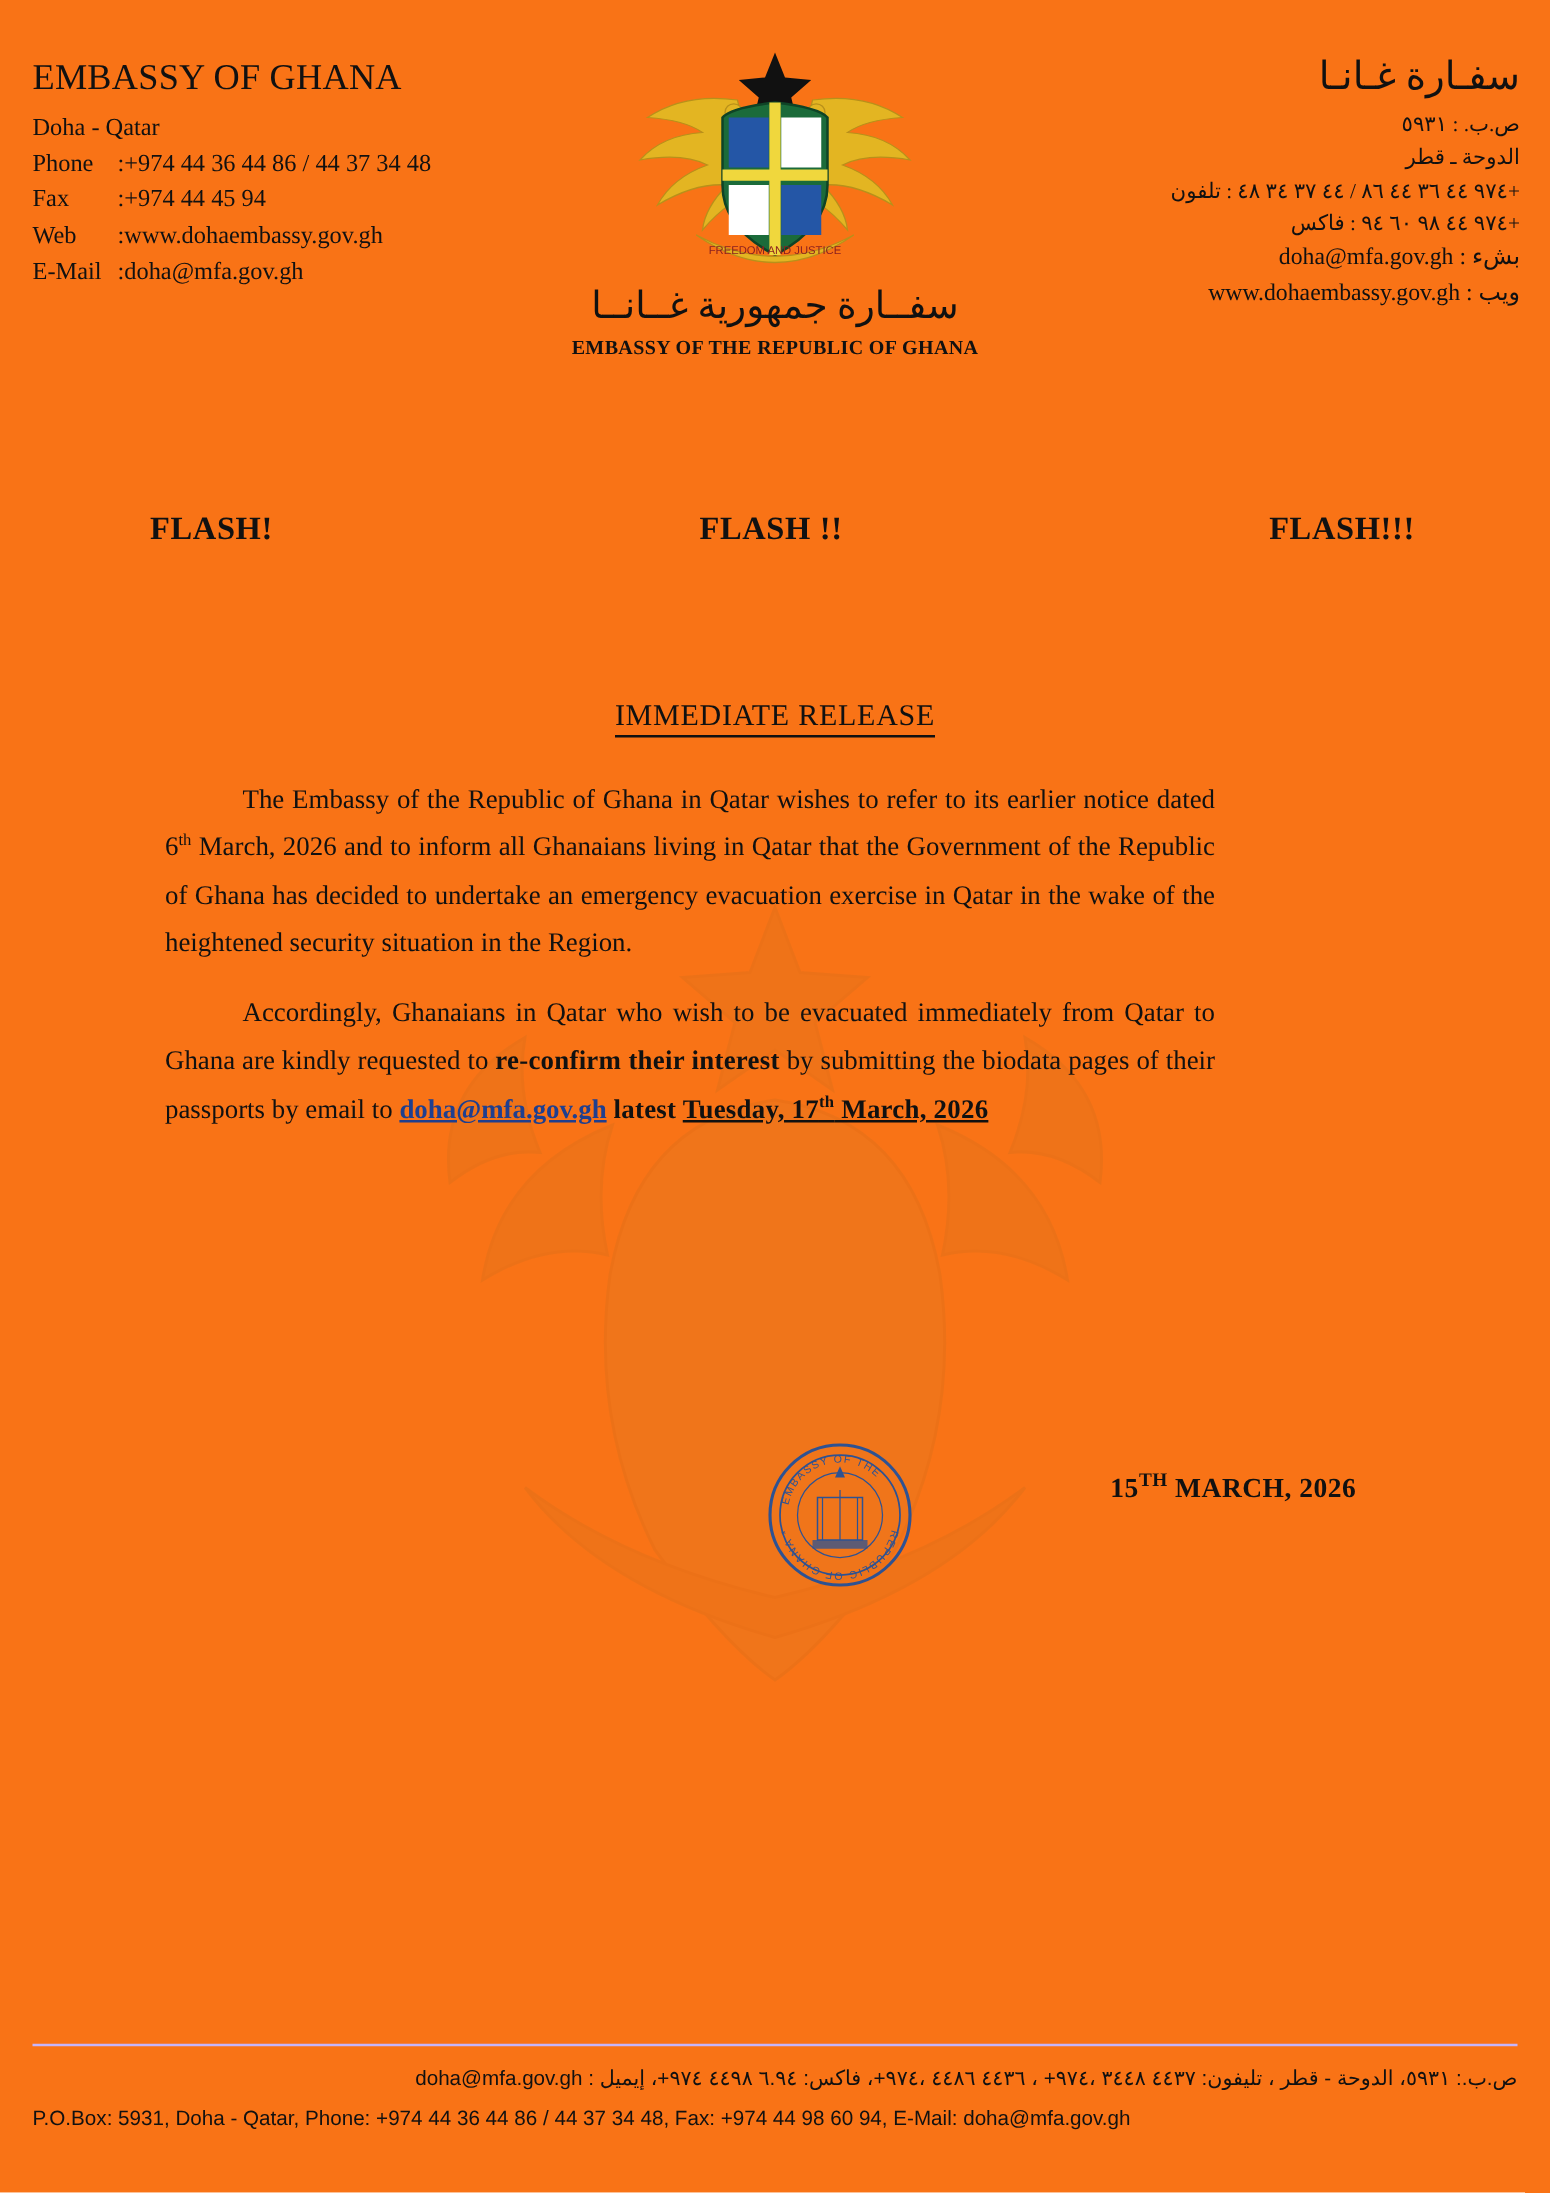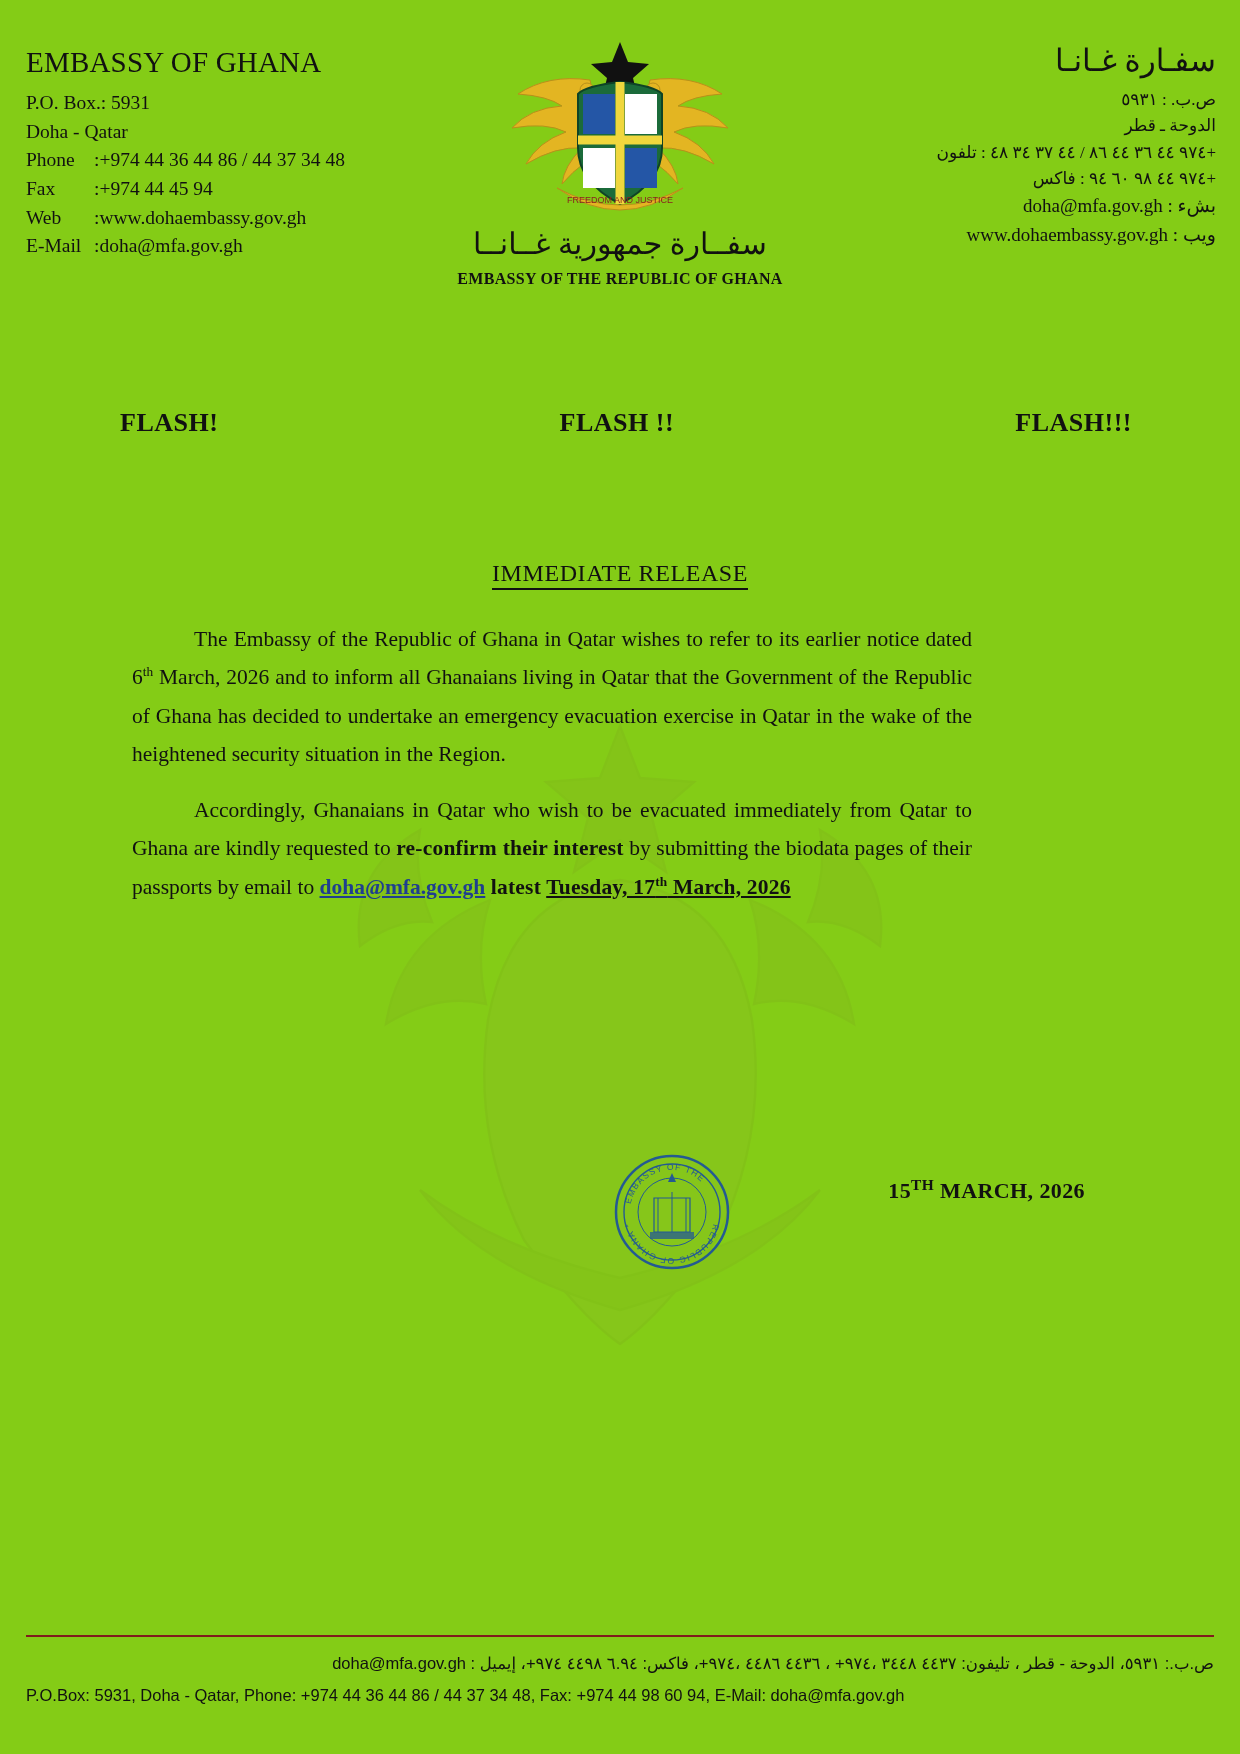--- a/index.html
+++ b/index.html
@@ -12,21 +12,21 @@
     height: 1754px;
     position: relative;
     font-family: "Liberation Serif", serif;
     color: #111111;
     overflow: hidden;
   }
 
   .page {
     position: absolute;
     inset: 0;
-    background: #84cc16;
+    background: #f97316;
   }
 
   
   .watermark {
     position: absolute;
     left: 50%;
     top: 690px;
     transform: translateX(-50%);
     width: 640px;
     height: 700px;
@@ -206,21 +206,21 @@
     height: 125px;
     opacity: 0.9;
   }
 
   
   .footer {
     position: absolute;
     left: 26px;
     right: 26px;
     bottom: 46px;
-    border-top: 2px solid #7f1d1d;
+    border-top: 2px solid #c4b5fd;
     padding-top: 14px;
     font-family: "Liberation Sans", sans-serif;
   }
   .footer .ar {
     direction: rtl;
     text-align: right;
     font-size: 16.5px;
     line-height: 1.5;
     white-space: nowrap;
   }
@@ -248,21 +248,20 @@
         <path d="M160 95 q-55 8 -66 70 q-8 58 18 110 q28 38 48 52 q20-14 48-52 q26-52 18-110 q-11-62 -66-70z" fill="#9c8c45"></path>
         <path d="M60 250 q30 40 100 60 q70-20 100-60 q-40 30 -100 44 q-60-14 -100-44z"></path>
       </g>
     </svg>
   </div>
 
   <div class="header">
 
     <div class="hdr-left">
       <div class="org">EMBASSY OF GHANA</div>
-      <div class="line">P.O. Box.: 5931</div>
       <div class="line">Doha - Qatar</div>
       <div class="line">
         <span class="lbl">Phone</span><span>:+974 44 36 44 86 / 44 37 34 48</span>
       </div>
       <div class="line">
         <span class="lbl">Fax</span><span>:+974 44 45 94</span>
       </div>
       <div class="line">
         <span class="lbl">Web</span><span>:www.dohaembassy.gov.gh</span>
       </div>

